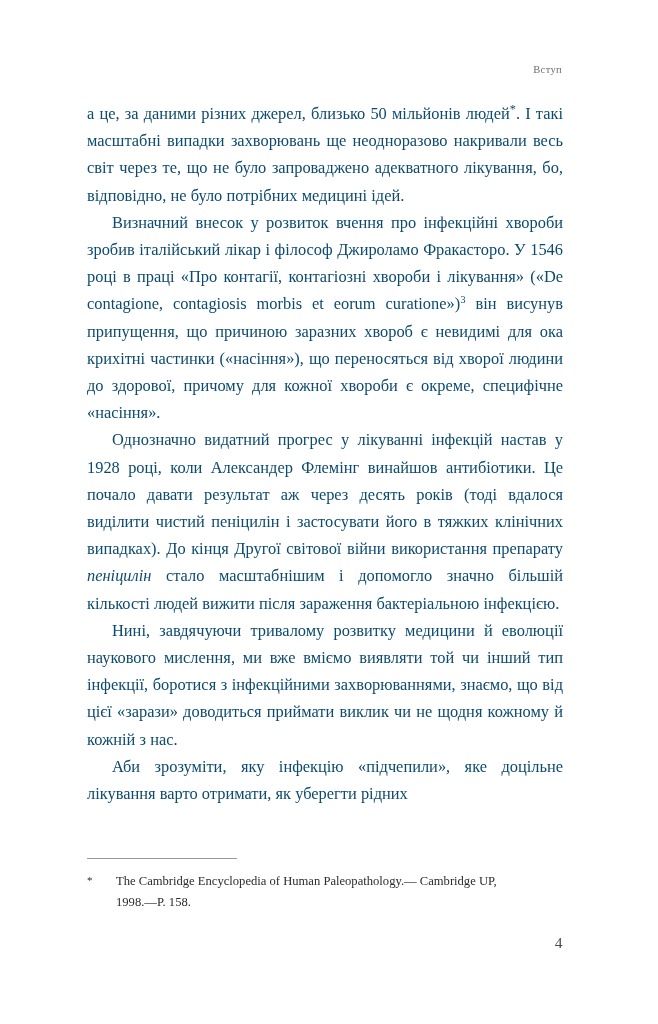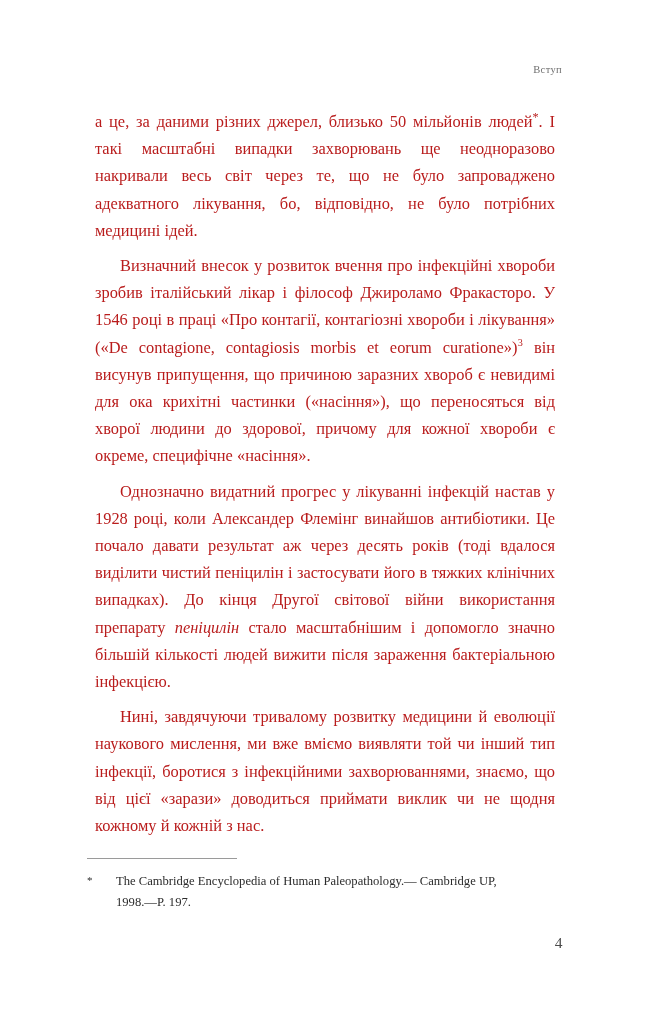--- a/index.html
+++ b/index.html
@@ -39,27 +39,27 @@
 
   
   .text-block {
     position: absolute;
     top: 100px;
     left: 87px;
     width: 476px;
   }
 
   .para {
-    margin: 8px;
+    margin: 0;
     font-size: 16.4px;
     line-height: 27.2px;
     text-align: justify;
     text-justify: inter-word;
     hyphens: manual;
-    color: #b91c1c;
+    color: #0c4a6e;
     word-spacing: 0.1px;
   }
 
   .para + .para {
     text-indent: 25px;
   }
 
   .para em,
   .para i {
   }
@@ -130,25 +130,26 @@
 
 <div class="page">
 
   <div class="running-head">Вступ</div>
 
   <div class="text-block">
     <p class="para">а це, за даними різних джерел, близько 50 мільйонів людей<sup class="ast">*</sup>. І такі масштабні випадки захворювань ще неодноразово накривали весь світ через те, що не було запроваджено адекватного лікування, бо, відповідно, не було потрібних медицині ідей.</p>
     <p class="para">Визначний внесок у розвиток вчення про інфекційні хвороби зробив італійський лікар і філософ Джироламо Фракасторо. У 1546 році в праці «Про контагії, контагіозні хвороби і лікування» («De contagione, contagiosis morbis et eorum curatione»)<sup class="fn">3</sup> він висунув припущення, що причиною заразних хвороб є невидимі для ока крихітні частинки («насіння»), що переносяться від хворої людини до здорової, причому для кожної хвороби є окреме, специфічне «насіння».</p>
     <p class="para">Однозначно видатний прогрес у лікуванні інфекцій настав у 1928 році, коли Александер Флемінг винайшов антибіотики. Це почало давати результат аж через десять років (тоді вдалося виділити чистий пеніцилін і застосувати його в тяжких клінічних випадках). До кінця Другої світової війни використання препарату <i>пеніцилін</i> стало масштабнішим і допомогло значно більшій кількості людей вижити після зараження бактеріальною інфекцією.</p>
     <p class="para">Нині, завдячуючи тривалому розвитку медицини й еволюції наукового мислення, ми вже вміємо виявляти той чи інший тип інфекції, боротися з інфекційними захворюваннями, знаємо, що від цієї «зарази» доводиться приймати виклик чи не щодня кожному й кожній з нас.</p>
+    <p class="para">Аби зрозуміти, яку інфекцію «підчепили», яке доцільне лікування варто отримати, як уберегти рідних</p>
   </div>
 
   <div class="footnote-area">
     <div class="footnote-rule"></div>
     <div class="footnote-row">
       <span class="footnote-marker">*</span>
-      <span class="footnote-text">The Cambridge Encyclopedia of Human Paleopathology.— Cambridge UP, 1998.—P. 197.</span>
+      <span class="footnote-text">The Cambridge Encyclopedia of Human Paleopathology.— Cambridge UP, 1998.—P. 158.</span>
     </div>
   </div>
 
   <div class="folio">4</div>
 
 </div>
 
 </body></html>

